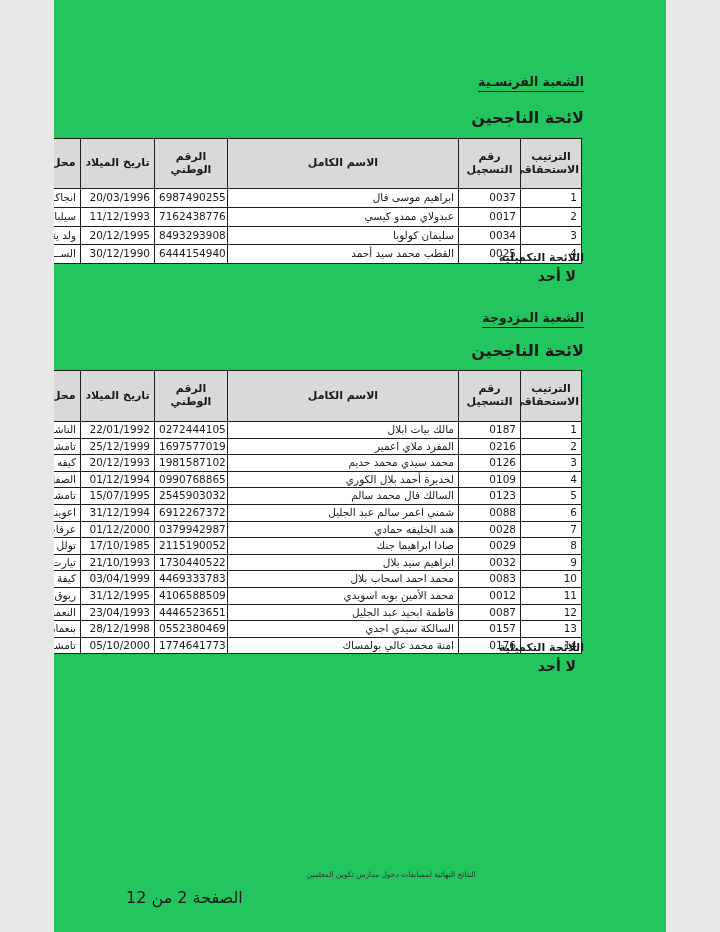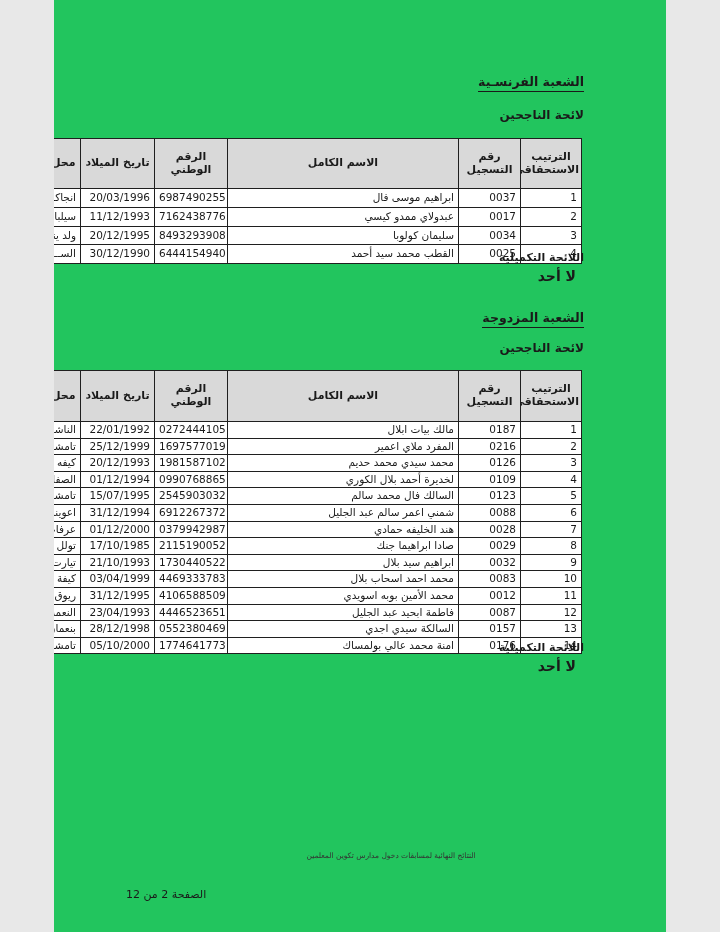--- a/index.html
+++ b/index.html
@@ -12,21 +12,21 @@
     color:#1a1a1a;
     direction:rtl;
     overflow:hidden;
   }
   .abs{position:absolute;}
   .sec-title{
     font-size:12.5px;font-weight:bold;
     padding-bottom:2px;border-bottom:1.4px solid #1a1a1a;
     white-space:nowrap;
   }
-  .sub-label{font-size:12px;font-weight:bold;white-space:nowrap;}
+  .sub-label{font-size:16px;font-weight:bold;white-space:nowrap;}
   .suppl-label{font-size:11px;font-weight:bold;white-space:nowrap;}
   .suppl-value{font-size:14px;font-weight:bold;white-space:nowrap;}
 
   table.results{
     border-collapse:collapse;
     table-layout:fixed;
     width:573px;
     direction:rtl;
     background:#fff;
   }
@@ -53,21 +53,21 @@
   .t1 td{height:17.8px;line-height:17.8px;}
   .t2 td{height:15.6px;line-height:15.6px;font-size:10.2px;}
   td.col-rank{direction:ltr;text-align:right;}
   td.col-registration{direction:ltr;text-align:center;}
   td.col-national_id, td.col-birth_date{direction:ltr;text-align:right;}
   td.col-full_name{padding-right:3px;}
   td.col-birth_place{padding-left:3px;}
 
   .footer-right{font-size:10.5px;white-space:nowrap;}
   .footer-center{font-size:7.5px;color:#333;white-space:nowrap;text-align:center;}
-  .footer-left{font-size:11px;white-space:nowrap;direction:rtl;}
+  .footer-left{font-size:16px;white-space:nowrap;direction:rtl;}
 </style>
 </head>
 <body>
 
 <div class="page">
 
   <div class="abs sec-title" style="top:74px;right:82px;">الشعبة الفرنسـية</div>
 
   <div class="abs sub-label" style="top:108px;right:82px;">لائحة الناجحين</div>
 
@@ -265,16 +265,16 @@
           <td class="col-birth_date">05/10/2000</td>
           <td class="col-birth_place">تامشكط</td>
         </tr>
       </tbody>
   </table>
 
   <div class="abs suppl-label" style="top:641px;right:82px;">اللائحة التكميلية</div>
   <div class="abs suppl-value" style="top:658px;right:90px;">لا أحد</div>
 
   <div class="abs footer-right" style="top:936px;right:66px;">اللجنة الوطنية للمسابقات</div>
-  <div class="abs footer-center" style="top:851px;left:247px;width:180px;">النتائج النهائية لمسابقات دخول مدارس تكوين المعلمين</div>
+  <div class="abs footer-center" style="top:870px;left:247px;width:180px;">النتائج النهائية لمسابقات دخول مدارس تكوين المعلمين</div>
   <div class="abs footer-left" style="top:888px;left:72px;">الصفحة 2 من 12</div>
 
 </div>
 
 </body></html>

